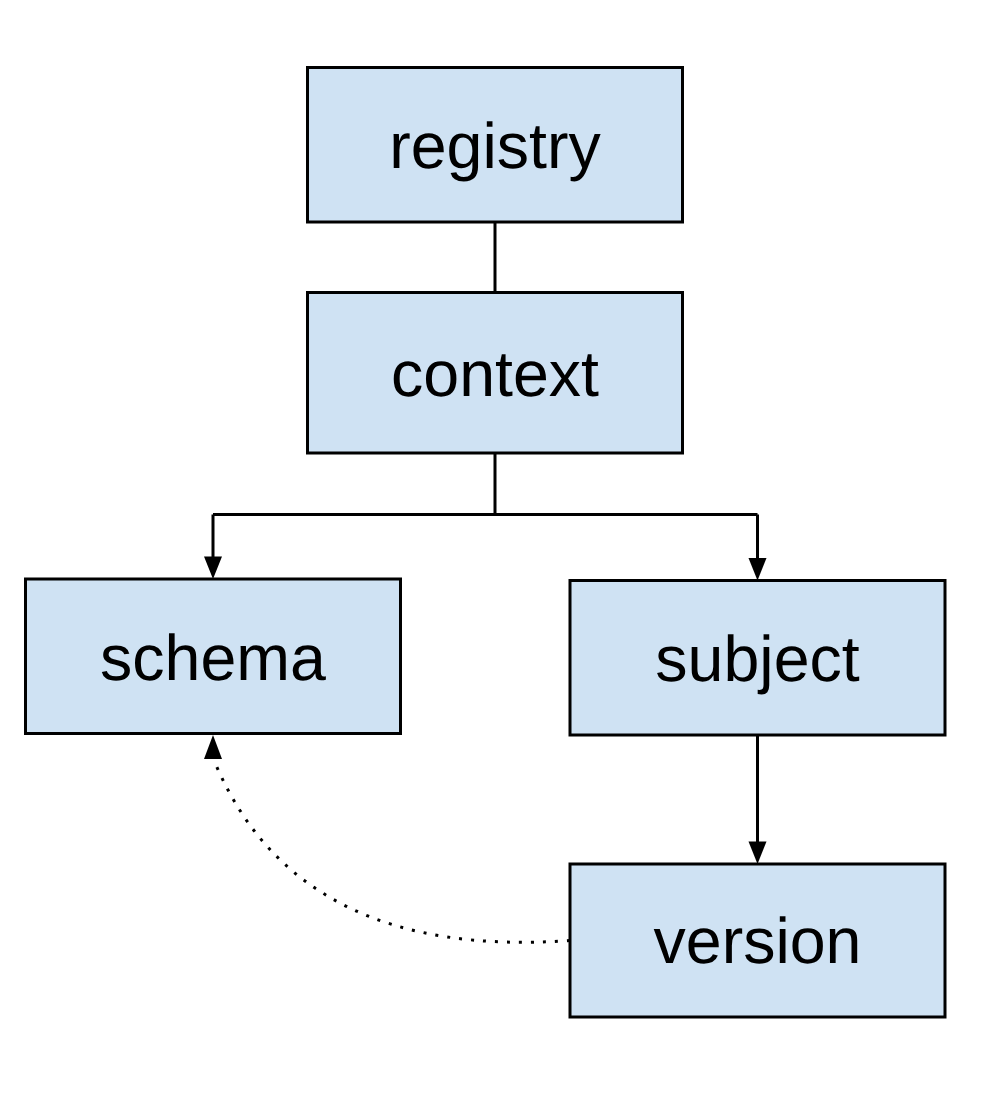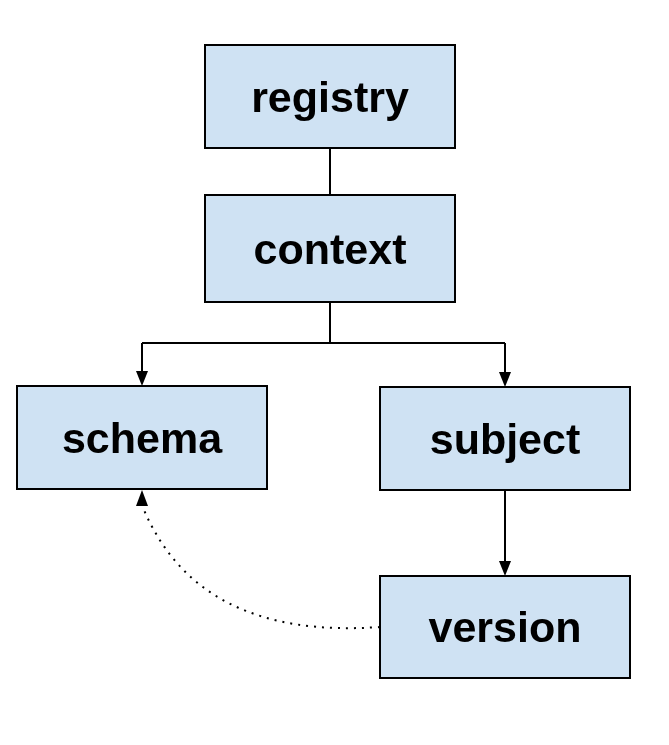--- a/index.html
+++ b/index.html
@@ -5,21 +5,20 @@
   html, body {
     margin: 0;
     padding: 0;
     background: var(--canvas-bg, #ffffff);
   }
   .canvas-wrap {
     width: 669px;
     height: 745px;
     position: relative;
     background: var(--canvas-bg, #ffffff);
-    font-weight: bold;
   }
   svg text {
     font-family: "Liberation Sans", sans-serif;
     font-size: 43px;
     fill: var(--text-color, #000000);
   }
   .node-box {
     fill: var(--node-fill, #cfe2f3);
     stroke: var(--node-border, #000000);
     stroke-width: 2;

